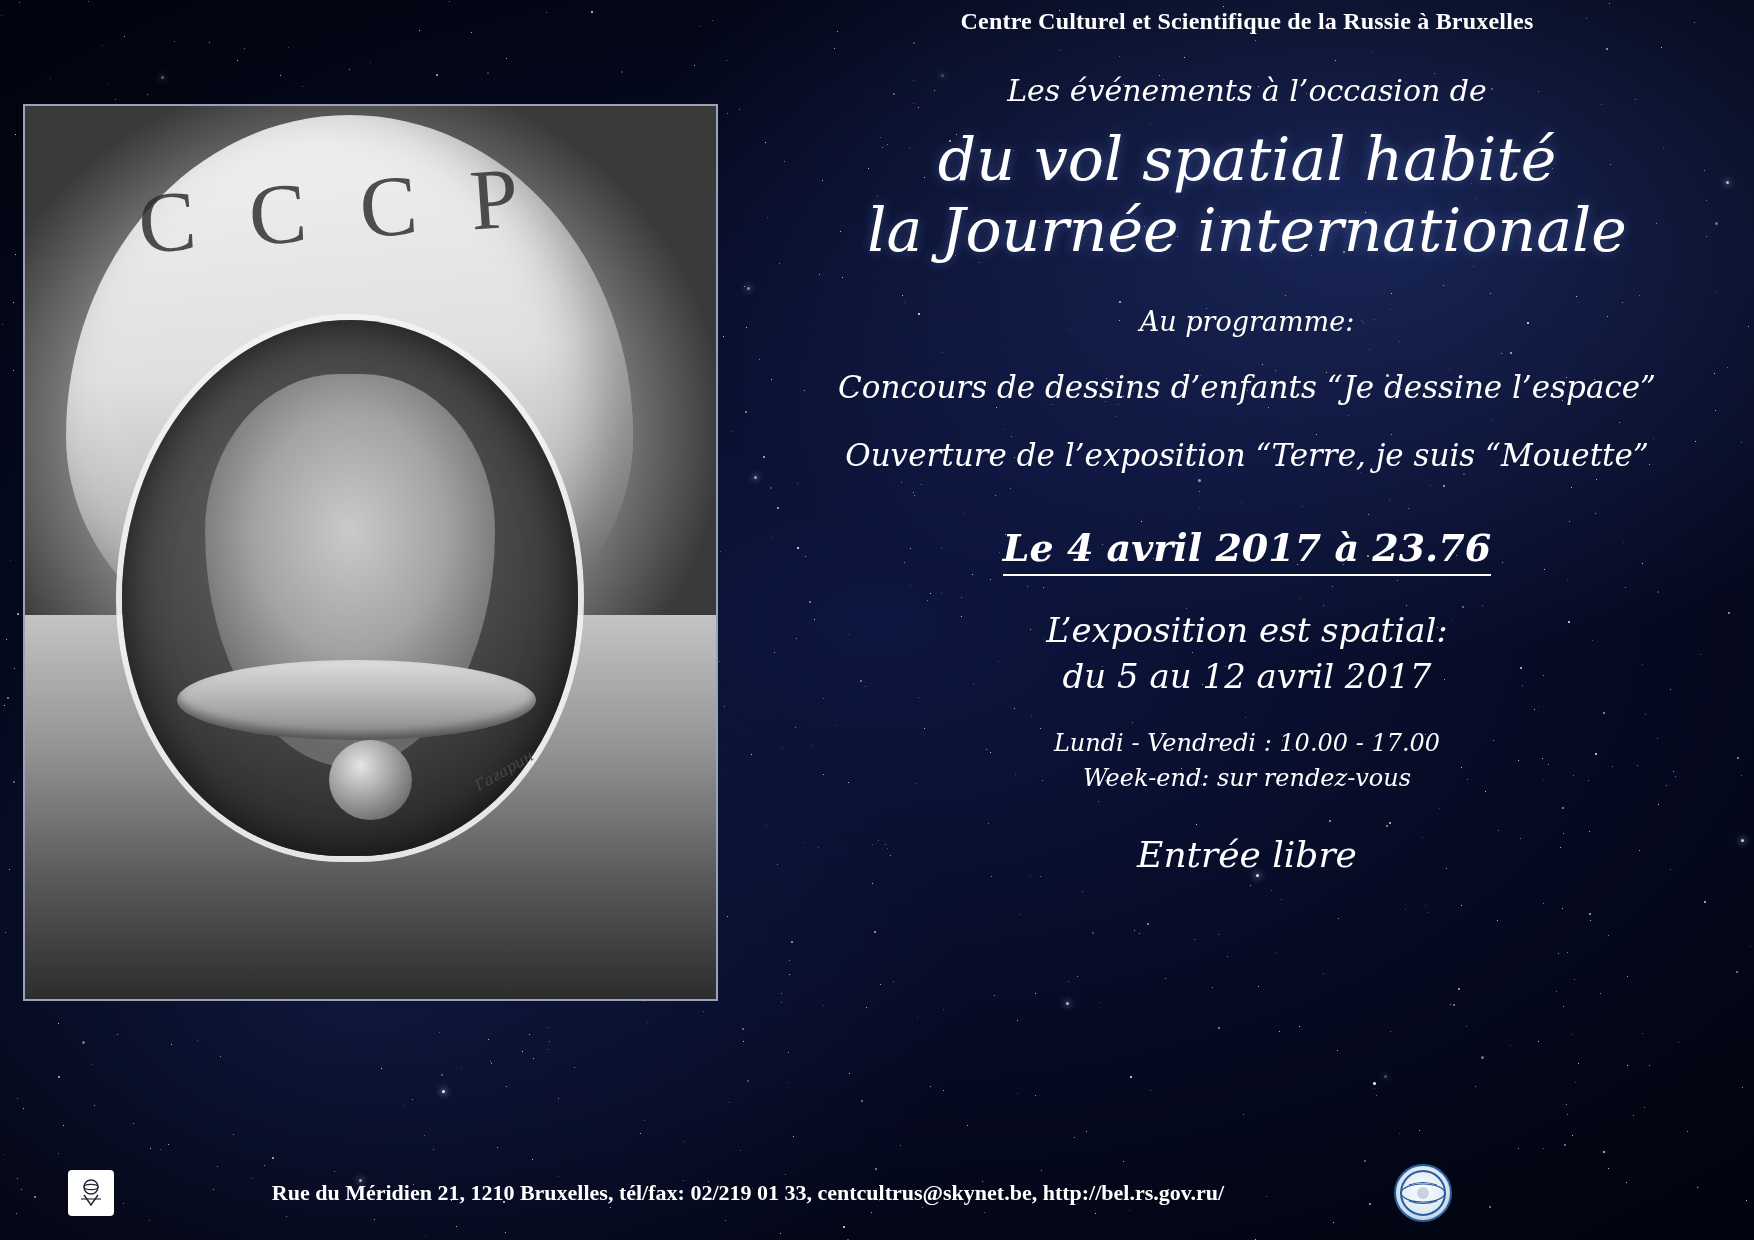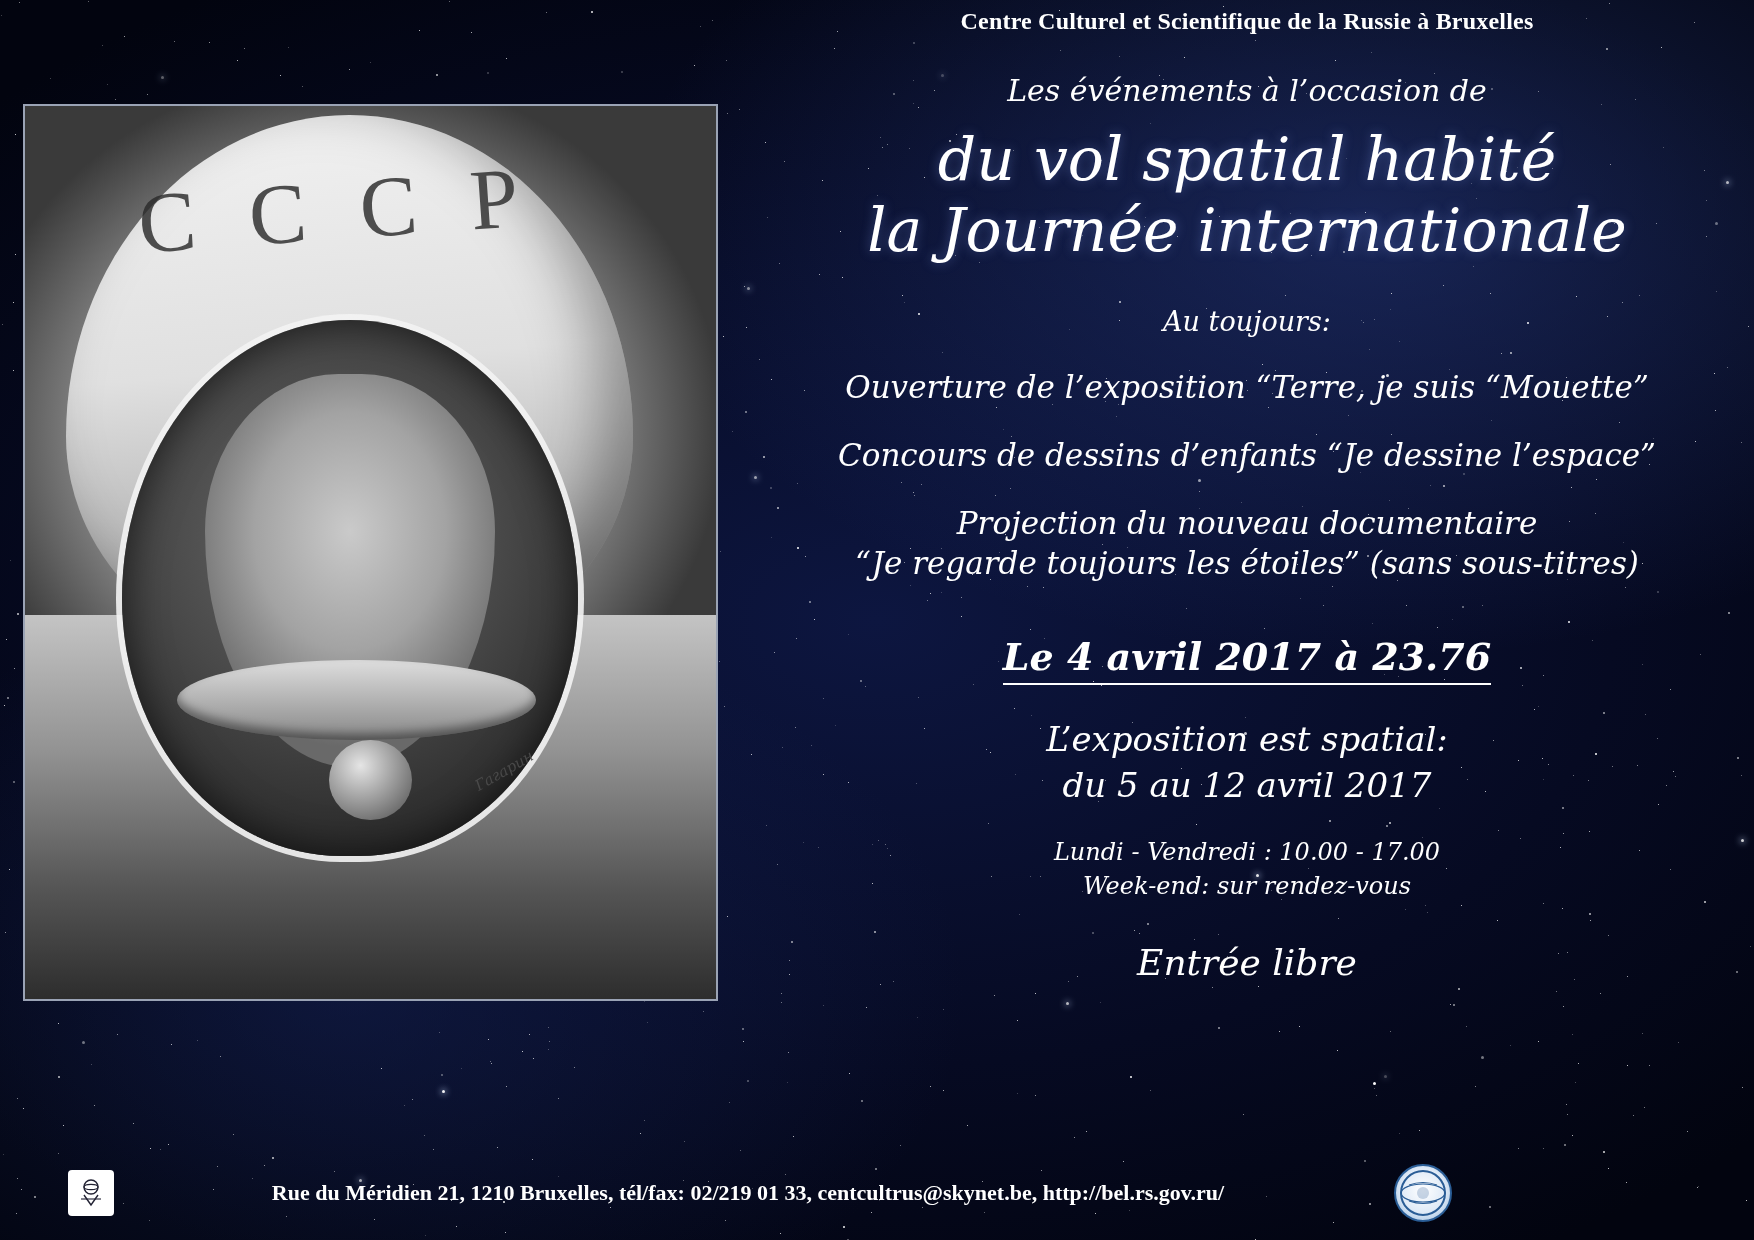--- a/index.html
+++ b/index.html
@@ -1191,32 +1191,28 @@
     </div>
   </div>
 
   <div class="content">
     <div class="org-line">Centre Culturel et Scientifique de  la Russie à Bruxelles</div>
     <div class="occasion">Les événements à l’occasion de</div>
     <div class="main-title">
       <div>du vol spatial habité</div>
       <div>la Journée internationale</div>
     </div>
-    <div class="programme">Au toujours:</div>
+    <div class="programme">Au programme:</div>
 
     <div class="program-list">
-      <div class="program-item">
-        <span>Ouverture de l’exposition  “Terre, je suis “Mouette”</span>
-      </div>
       <div class="program-item">
         <span>Concours de dessins d’enfants “Je dessine l’espace”</span>
       </div>
       <div class="program-item">
-        <span>Projection du  nouveau documentaire</span>
-        <span class="sub">“Je regarde toujours les étoiles” (sans sous-titres)</span>
+        <span>Ouverture de l’exposition  “Terre, je suis “Mouette”</span>
       </div>
     </div>
 
     <div>
       <span class="date-line">Le 4 avril  2017 à 23.76</span>
     </div>
 
     <div class="expo">
       <div>L’exposition est spatial:</div>
       <div>du 5 au 12 avril 2017</div>

